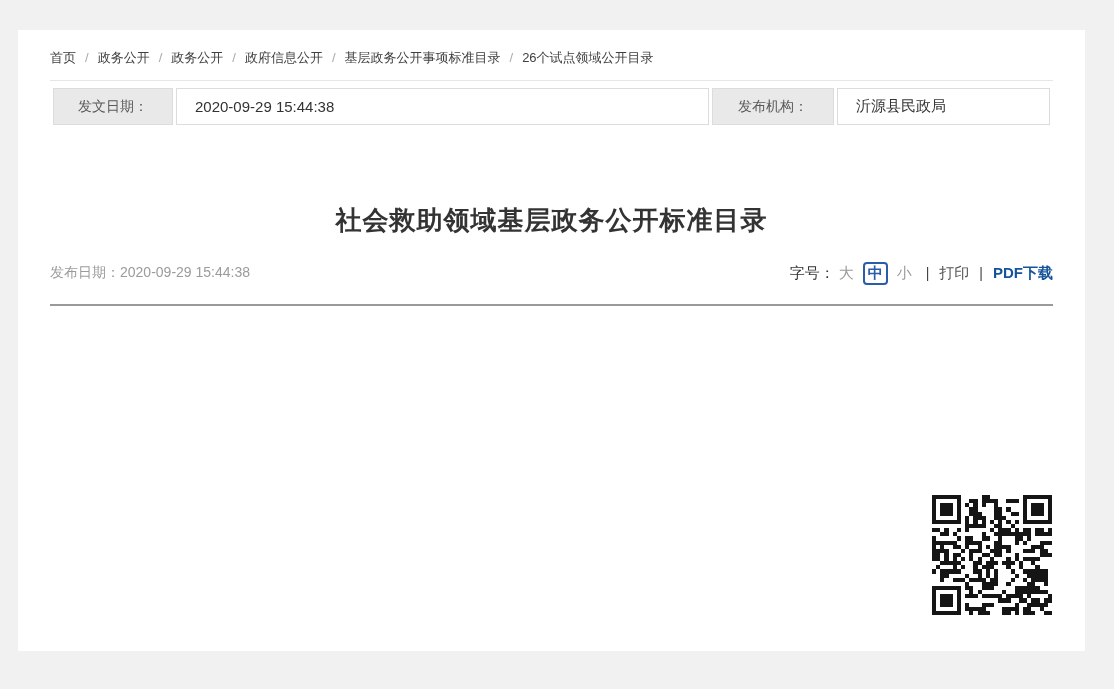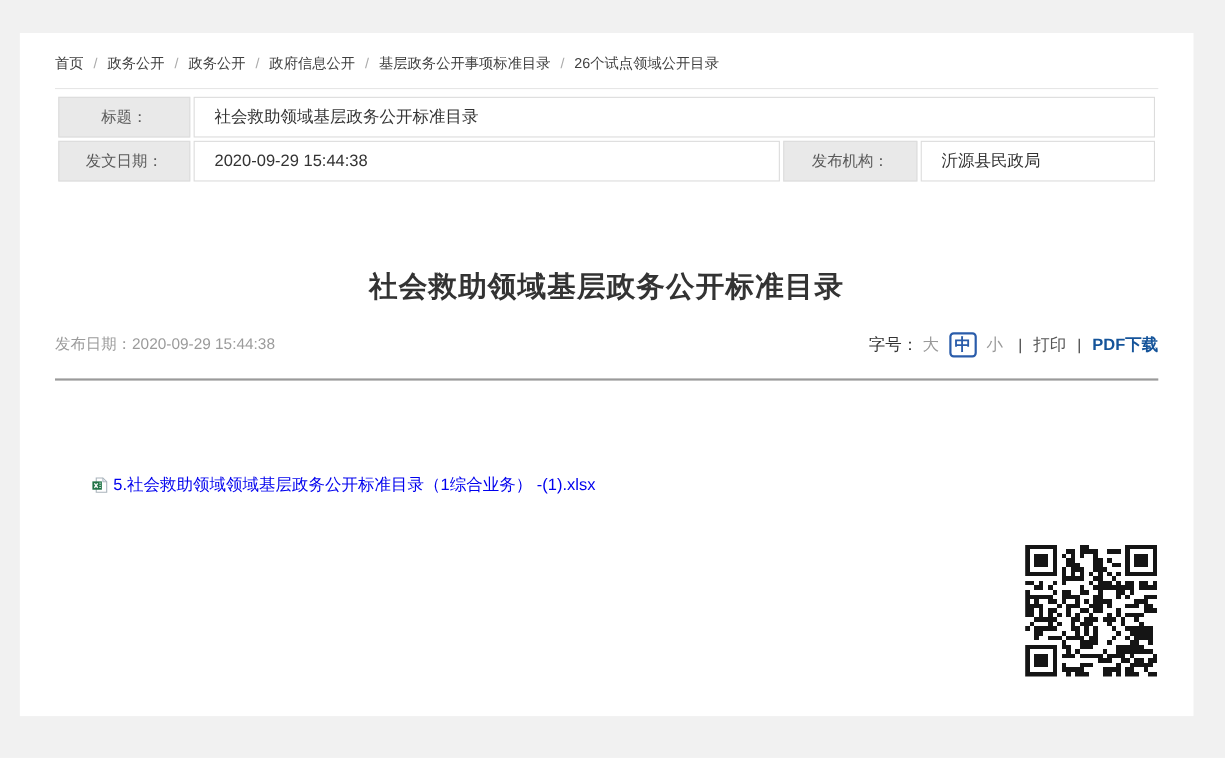--- a/index.html
+++ b/index.html
@@ -128,24 +128,20 @@
   <div class="divider-light"></div>
 
   <table class="meta">
     <colgroup>
         <col style="width:120px">
         <col>
         <col style="width:122px">
         <col style="width:213px">
       </colgroup>
     <tbody>
-        <tr>
-      <td class="lbl">标题：</td>
-      <td class="val" colspan="3">社会救助领域基层政务公开标准目录</td>
-    </tr>
     <tr>
       <td class="lbl">发文日期：</td>
       <td class="val">2020-09-29 15:44:38</td>
       <td class="lbl">发布机构：</td>
       <td class="val">沂源县民政局</td>
     </tr>
   </tbody>
     </table>
 
   <h1 class="article-title">社会救助领域基层政务公开标准目录</h1>
@@ -159,32 +155,20 @@
       <span class="fs-opt">小</span>
       <span class="pipe">|</span>
       <span class="print-btn">打印</span>
       <span class="pipe">|</span>
       <span class="pdf-btn">PDF下载</span>
     </div>
   </div>
 
   <div class="divider-dark"></div>
 
-  <div class="attachment">
-    <span class="file-icon">
-      <svg width="16" height="16" viewBox="0 0 16 16">
-        <path d="M4.5 1.5 h6 l3.5 3.5 v9.5 h-9.5 z" fill="#ffffff" stroke="#aab4bc" stroke-width="1"></path>
-        <path d="M10.5 1.5 v3.5 h3.5 z" fill="#e4eaef" stroke="#aab4bc" stroke-width="0.8"></path>
-        <rect x="1" y="4.6" width="8.6" height="7.6" fill="#217346"></rect>
-        <path d="M2.8 6.4 l3 4 M5.8 6.4 l-3 4" stroke="#ffffff" stroke-width="1.2"></path>
-        <path d="M7.2 6.2 h1.6 M7.2 8.2 h1.6 M7.2 10.2 h1.6" stroke="#bfe3cf" stroke-width="0.9"></path>
-      </svg>
-    </span>
-    <a>5.社会救助领域领域基层政务公开标准目录（1综合业务） -(1).xlsx</a>
-  </div>
 
   <div class="qr-block">
     <span class="qr-code" id="qr-code"><svg width="120" height="120" viewBox="0 0 29 29" shape-rendering="crispEdges" fill="#151515">
           <rect width="29" height="29" fill="#ffffff"></rect>
           <rect x="0" y="0" width="1" height="1"></rect>
           <rect x="1" y="0" width="1" height="1"></rect>
           <rect x="2" y="0" width="1" height="1"></rect>
           <rect x="3" y="0" width="1" height="1"></rect>
           <rect x="4" y="0" width="1" height="1"></rect>
           <rect x="5" y="0" width="1" height="1"></rect>

